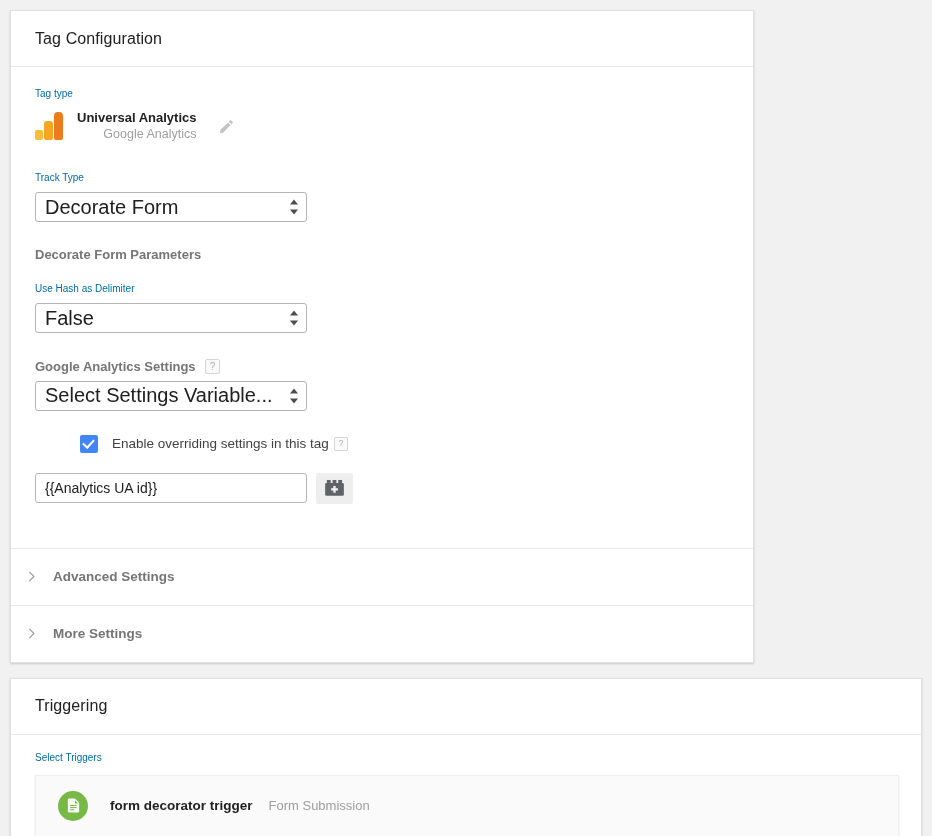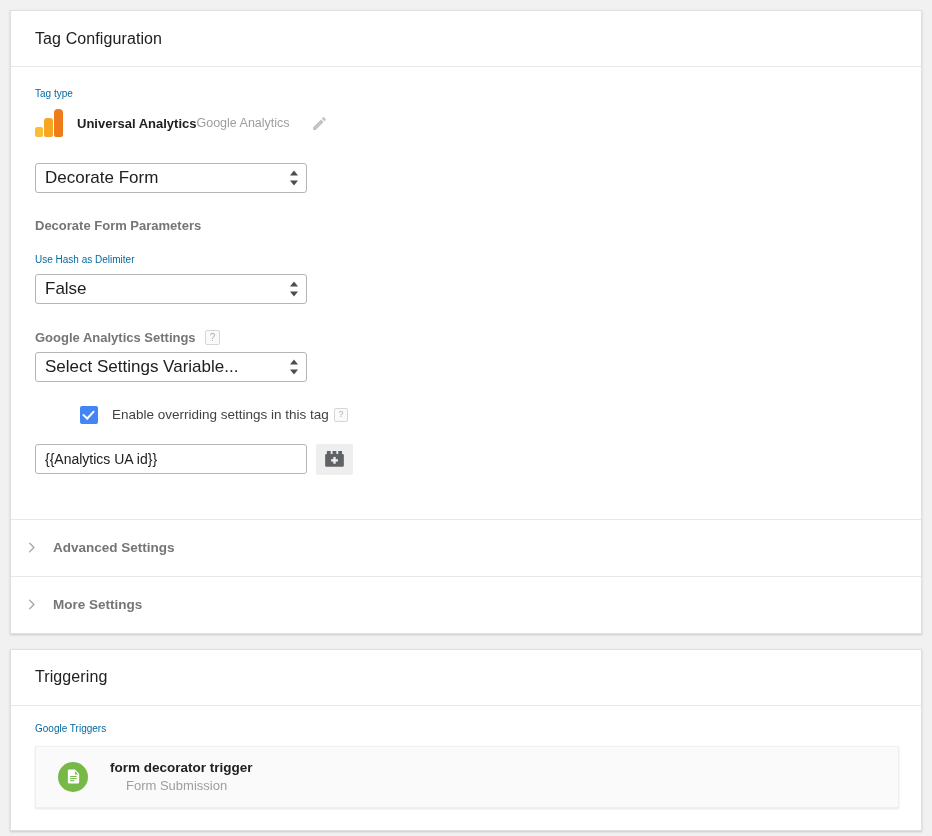--- a/index.html
+++ b/index.html
@@ -23,21 +23,21 @@
     padding: 10px;
   }
 
   
   .card {
     background: #ffffff;
     border: 1px solid #e0e0e0;
     box-shadow: 0 1px 2px rgba(0,0,0,0.16);
     box-sizing: border-box;
   }
-  .card-tag-config { width: 912px; }
+  .card-tag-config { width: 744px; }
   .card-triggering { width: 912px; margin-top: 15px; }
 
   .card-header {
     height: 56px;
     display: flex;
     align-items: center;
     padding: 0 24px;
     border-bottom: 1px solid #e8e8e8;
     box-sizing: border-box;
   }
@@ -94,21 +94,21 @@
   }
   .ga-icon .bar {
     position: absolute;
     bottom: 0;
     border-radius: 2px;
   }
   .ga-icon .bar1 { left: 0;   width: 8px;  height: 10px; background: #f9bd38; }
   .ga-icon .bar2 { left: 9px; width: 9px;  height: 19px; background: #f6a623; border-radius: 3px 3px 2px 2px;}
   .ga-icon .bar3 { left: 19px;width: 9px;  height: 28px; background: #ef7c1b; border-radius: 4px 4px 2px 2px;}
 
-  .tag-type-text { display: flex; justify-content: center; text-align: right; }
+  .tag-type-text { display: flex; flex-direction: column; justify-content: center; text-align: right; }
   .tag-type-name {
     font-size: 13px;
     color: #212121;
     font-weight: bold;
     line-height: 17px;
   }
   .tag-type-sub {
     font-size: 12.5px;
     color: #9e9e9e;
     line-height: 17px;
@@ -129,21 +129,21 @@
     width: 272px;
     margin-bottom: 24px;
   }
   .select-box {
     width: 272px;
     height: 30px;
     box-sizing: border-box;
     border: 1px solid #b5b5b5;
     border-radius: 3px;
     background: #ffffff;
-    font-size: 17px;
+    font-size: 20px;
     color: #202020;
     font-family: "Liberation Sans", sans-serif;
     padding: 0 26px 0 9px;
     display: flex;
     align-items: center;
     cursor: default;
     overflow: hidden;
     white-space: nowrap;
   }
   .select-arrows {
@@ -310,21 +310,21 @@
     border-radius: 50%;
     background: #76b947;
     display: flex;
     align-items: center;
     justify-content: center;
     flex: none;
   }
   .trigger-text {
     margin-left: 22px;
     display: flex;
-    flex-direction: column;
+    flex-direction: row;
     justify-content: center;
   }
   .trigger-name {
     font-size: 13.5px;
     color: #212121;
     font-weight: bold;
     line-height: 18px;
   }
   .trigger-sub {
     font-size: 13px;
@@ -358,20 +358,21 @@
           <span class="tag-type-name">Universal Analytics</span>
           <span class="tag-type-sub">Google Analytics</span>
         </span>
         <span class="pencil-btn">
           <svg width="17" height="17" viewBox="0 0 24 24" aria-hidden="true">
             <path fill="#c4c4c4" d="M3 17.25V21h3.75L17.81 9.94l-3.75-3.75L3 17.25zM20.71 7.04a1 1 0 0 0 0-1.41l-2.34-2.34a1 1 0 0 0-1.41 0l-1.83 1.83 3.75 3.75 1.83-1.83z"></path>
           </svg>
         </span>
       </div>
 
+      <span class="field-label">Track Type</span>
       <div class="select-wrap">
         <div class="select-box">Decorate Form</div>
         <span class="select-arrows">
           <span class="tri-up"></span>
           <span class="tri-down"></span>
         </span>
       </div>
 
       <div class="section-label">Decorate Form Parameters</div>
 
@@ -438,21 +439,21 @@
 
   </div>
 
   <div class="card card-triggering">
 
     <div class="card-header">
       <span class="card-title">Triggering</span>
     </div>
 
     <div class="card-body card-body-trigger">
-      <span class="field-label">Google Triggers</span>
+      <span class="field-label">Select Triggers</span>
 
       <div class="trigger-row">
         <span class="trigger-icon">
           <svg width="17" height="17" viewBox="0 0 24 24" aria-hidden="true">
             <path fill="#ffffff" d="M14 2H6a2 2 0 0 0-2 2v16a2 2 0 0 0 2 2h12a2 2 0 0 0 2-2V8l-6-6zm0 2.5L18.5 9H14V4.5z"></path>
             <rect x="7.2" y="11.2" width="9.2" height="1.5" fill="#76b947"></rect>
             <rect x="7.2" y="14.2" width="9.2" height="1.5" fill="#76b947"></rect>
             <rect x="7.2" y="17.2" width="6" height="1.5" fill="#76b947"></rect>
           </svg>
         </span>

